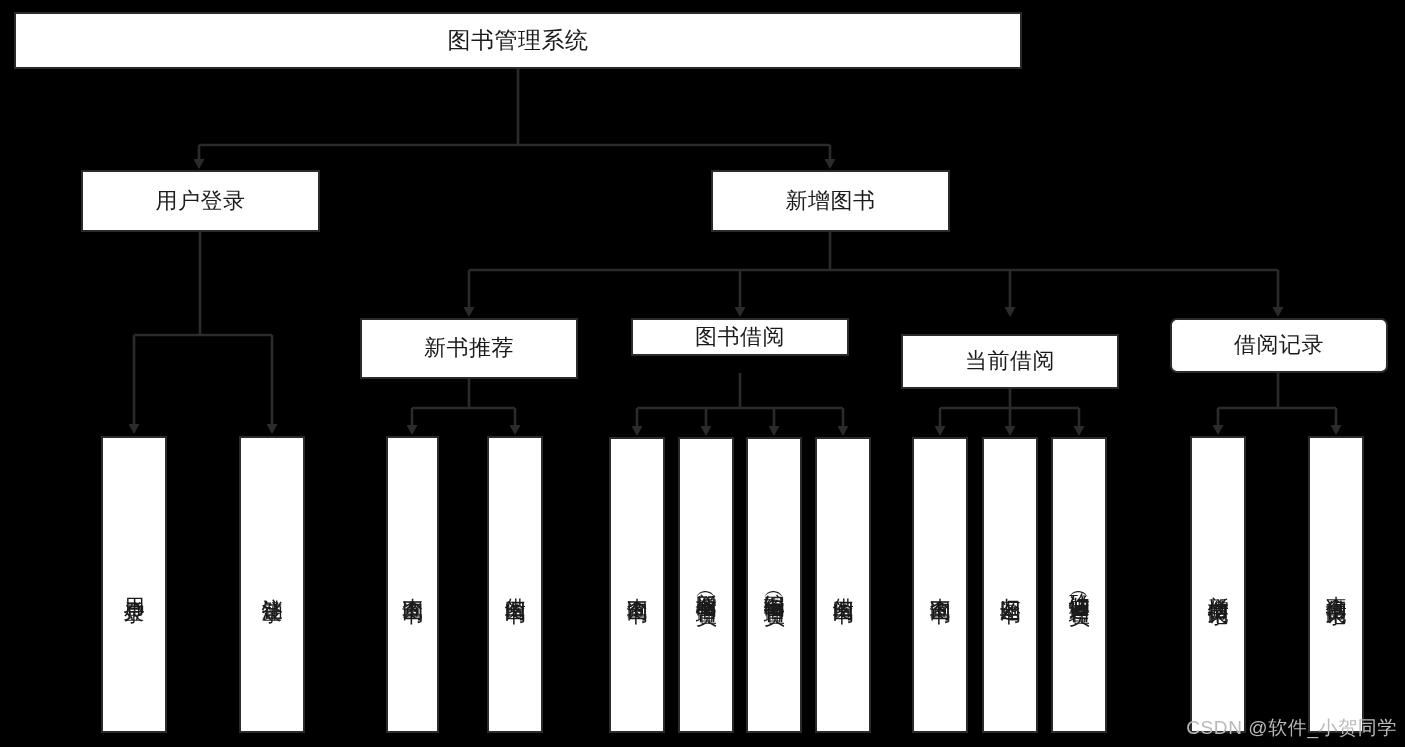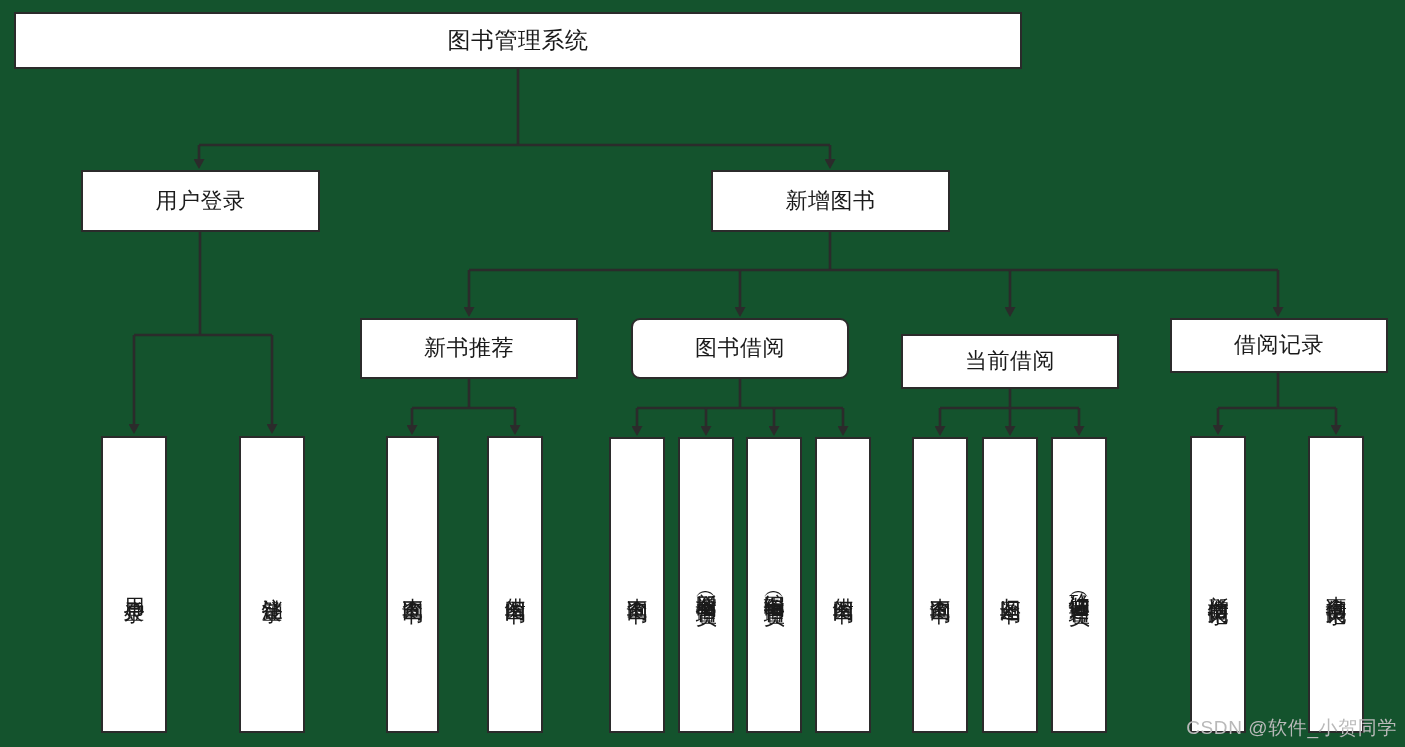--- a/index.html
+++ b/index.html
@@ -7,21 +7,21 @@
     padding: 0;
     background: #ffffff;
   }
   body {
     font-family: "Liberation Sans", "DejaVu Sans", sans-serif;
   }
   #canvas {
     position: relative;
     width: 1405px;
     height: 747px;
-    background: #14532d;
+    background: #000000;
     overflow: hidden;
   }
   #diagram-svg {
     position: absolute;
     left: 0;
     top: 0;
     width: 1405px;
     height: 747px;
   }
   .node-box {
@@ -127,27 +127,27 @@
   <div class="node-box" style="left:81px; top:170px; width:239px; height:62px;">
     <span class="node-label-h">用户登录</span>
   </div>
   <div class="node-box" style="left:711px; top:170px; width:239px; height:62px;">
     <span class="node-label-h">新增图书</span>
   </div>
 
   <div class="node-box" style="left:360px; top:318px; width:218px; height:61px;">
     <span class="node-label-h">新书推荐</span>
   </div>
-  <div class="node-box" style="left:631px; top:318px; width:218px; height:61px;border-radius:9px;">
+  <div class="node-box" style="left:631px; top:318px; width:218px; height:38px;">
     <span class="node-label-h">图书借阅</span>
   </div>
   <div class="node-box" style="left:901px; top:334px; width:218px; height:55px;">
     <span class="node-label-h">当前借阅</span>
   </div>
-  <div class="node-box" style="left:1170px; top:318px; width:218px; height:55px;">
+  <div class="node-box" style="left:1170px; top:318px; width:218px; height:55px;border-radius:7px;">
     <span class="node-label-h">借阅记录</span>
   </div>
 
   <div class="node-box" style="left:101px; top:436px; width:66px; height:297px;">
     <span class="node-label-v">用户登录</span>
   </div>
   <div class="node-box" style="left:239px; top:436px; width:66px; height:297px;">
     <span class="node-label-v">注销登录</span>
   </div>
 

